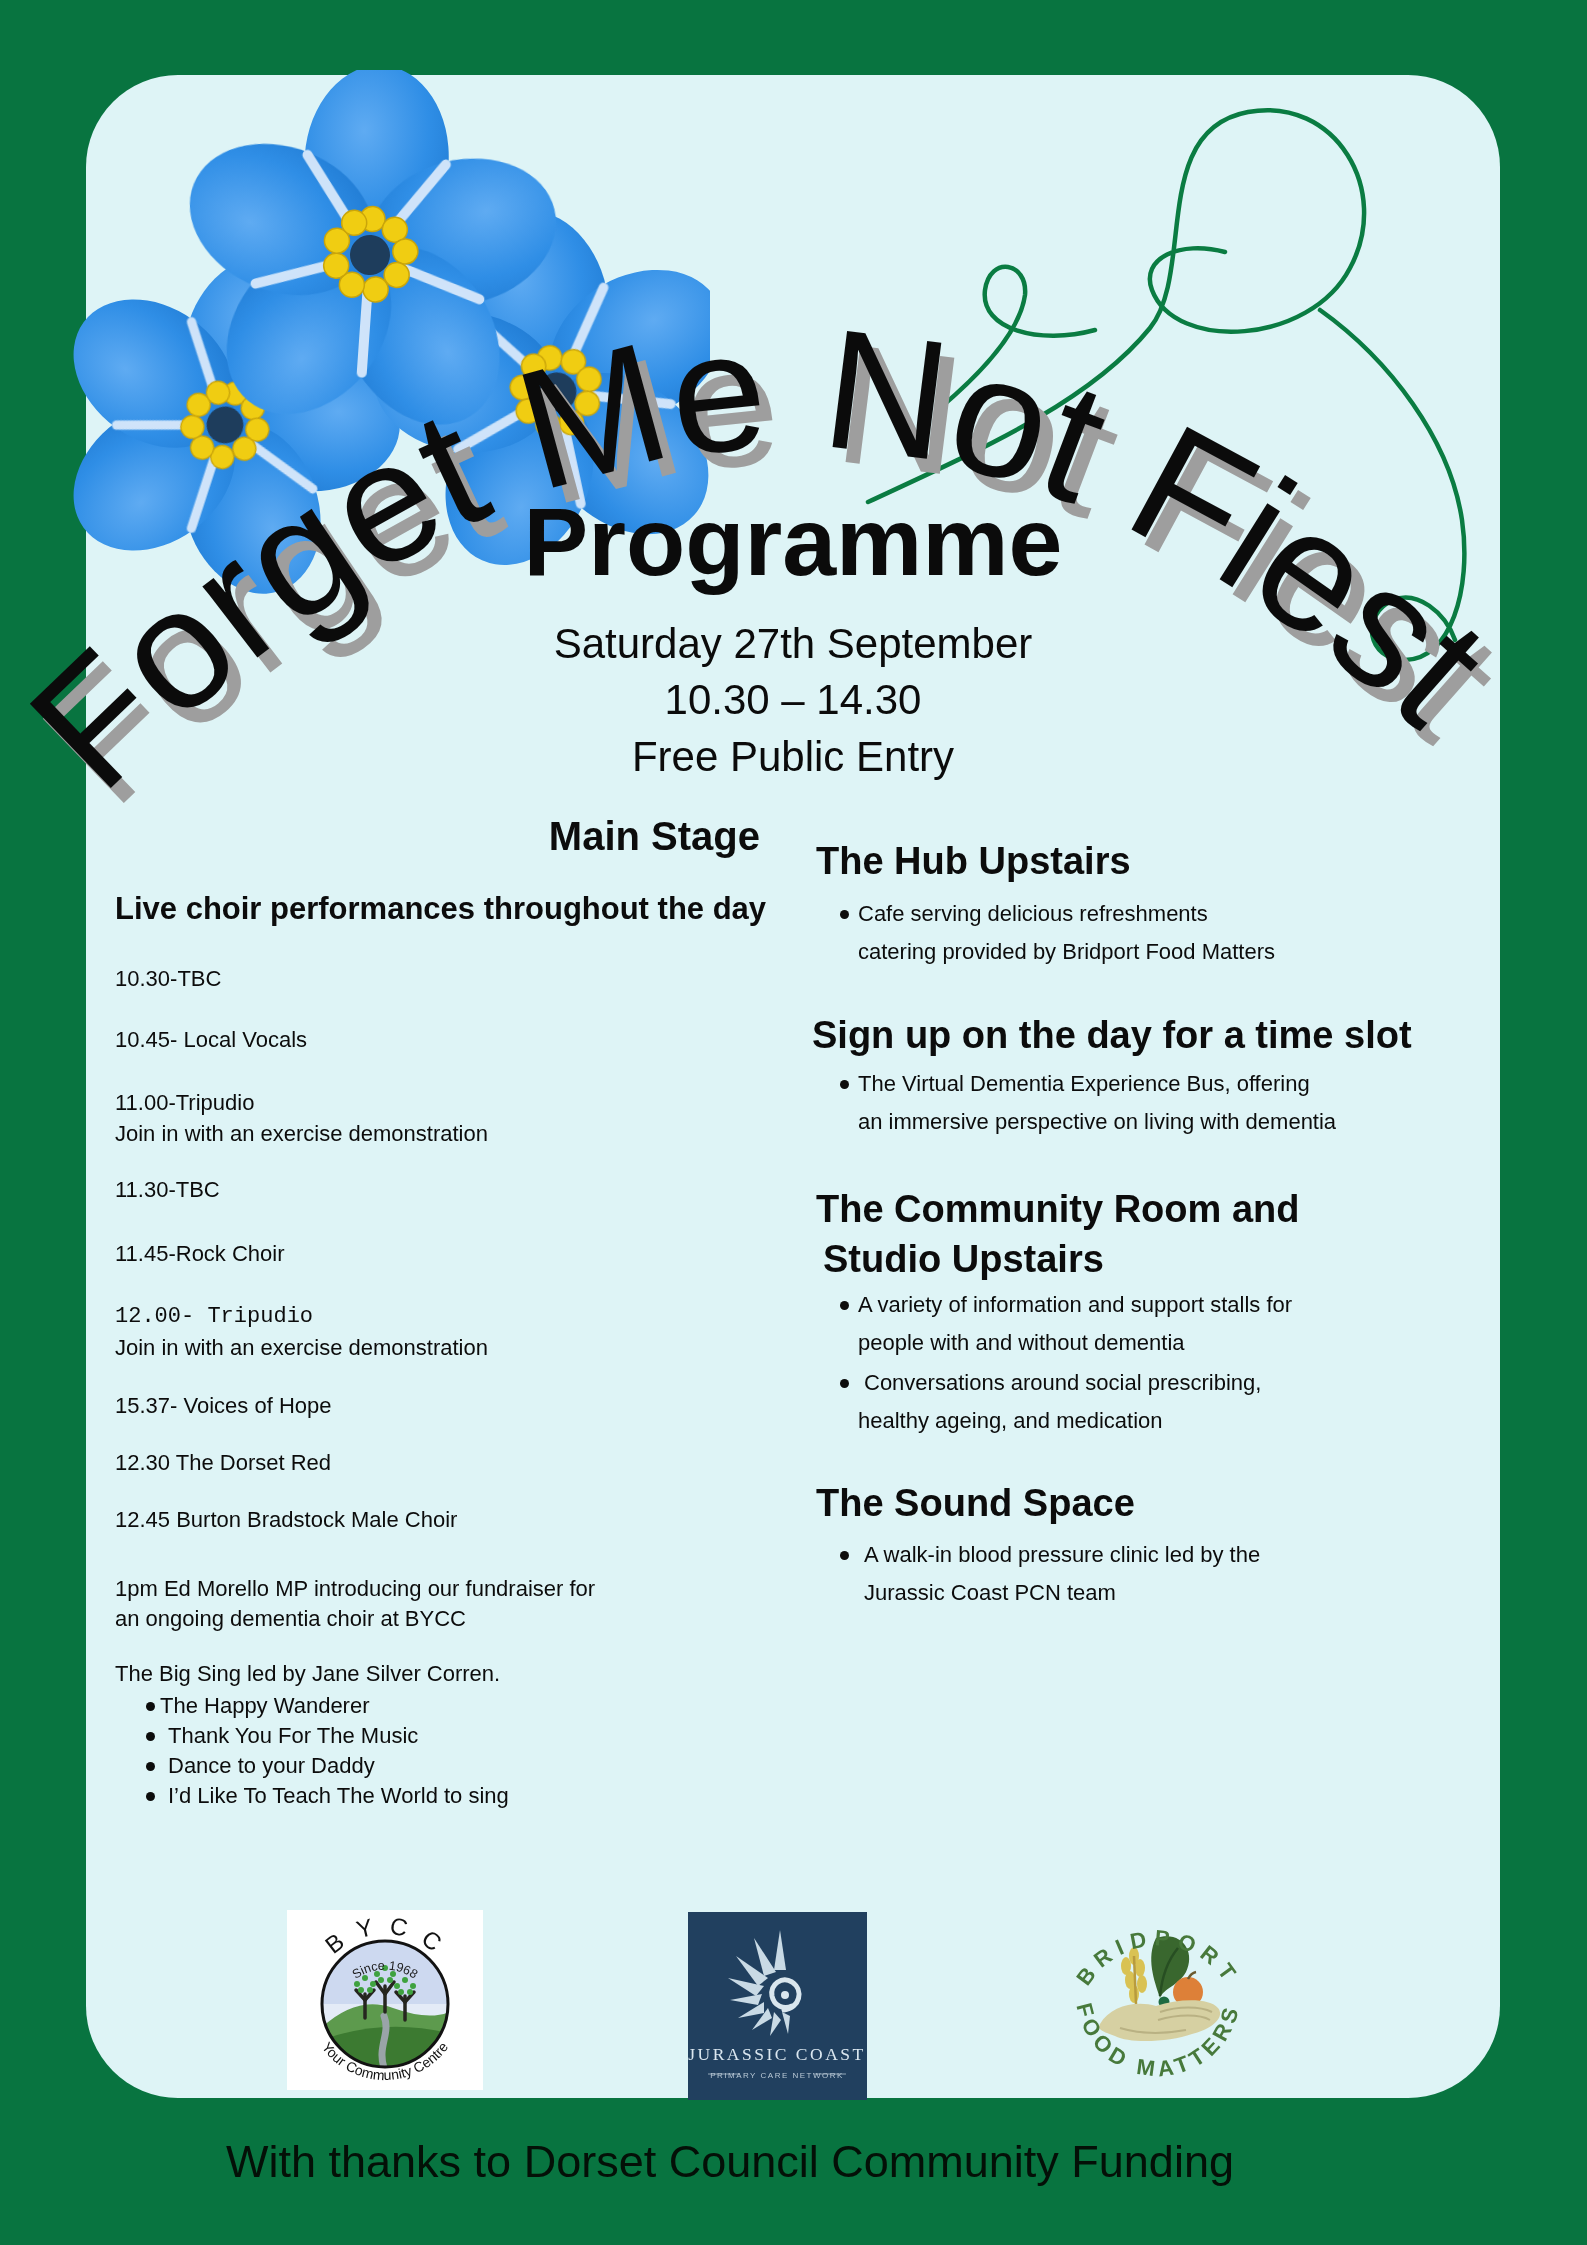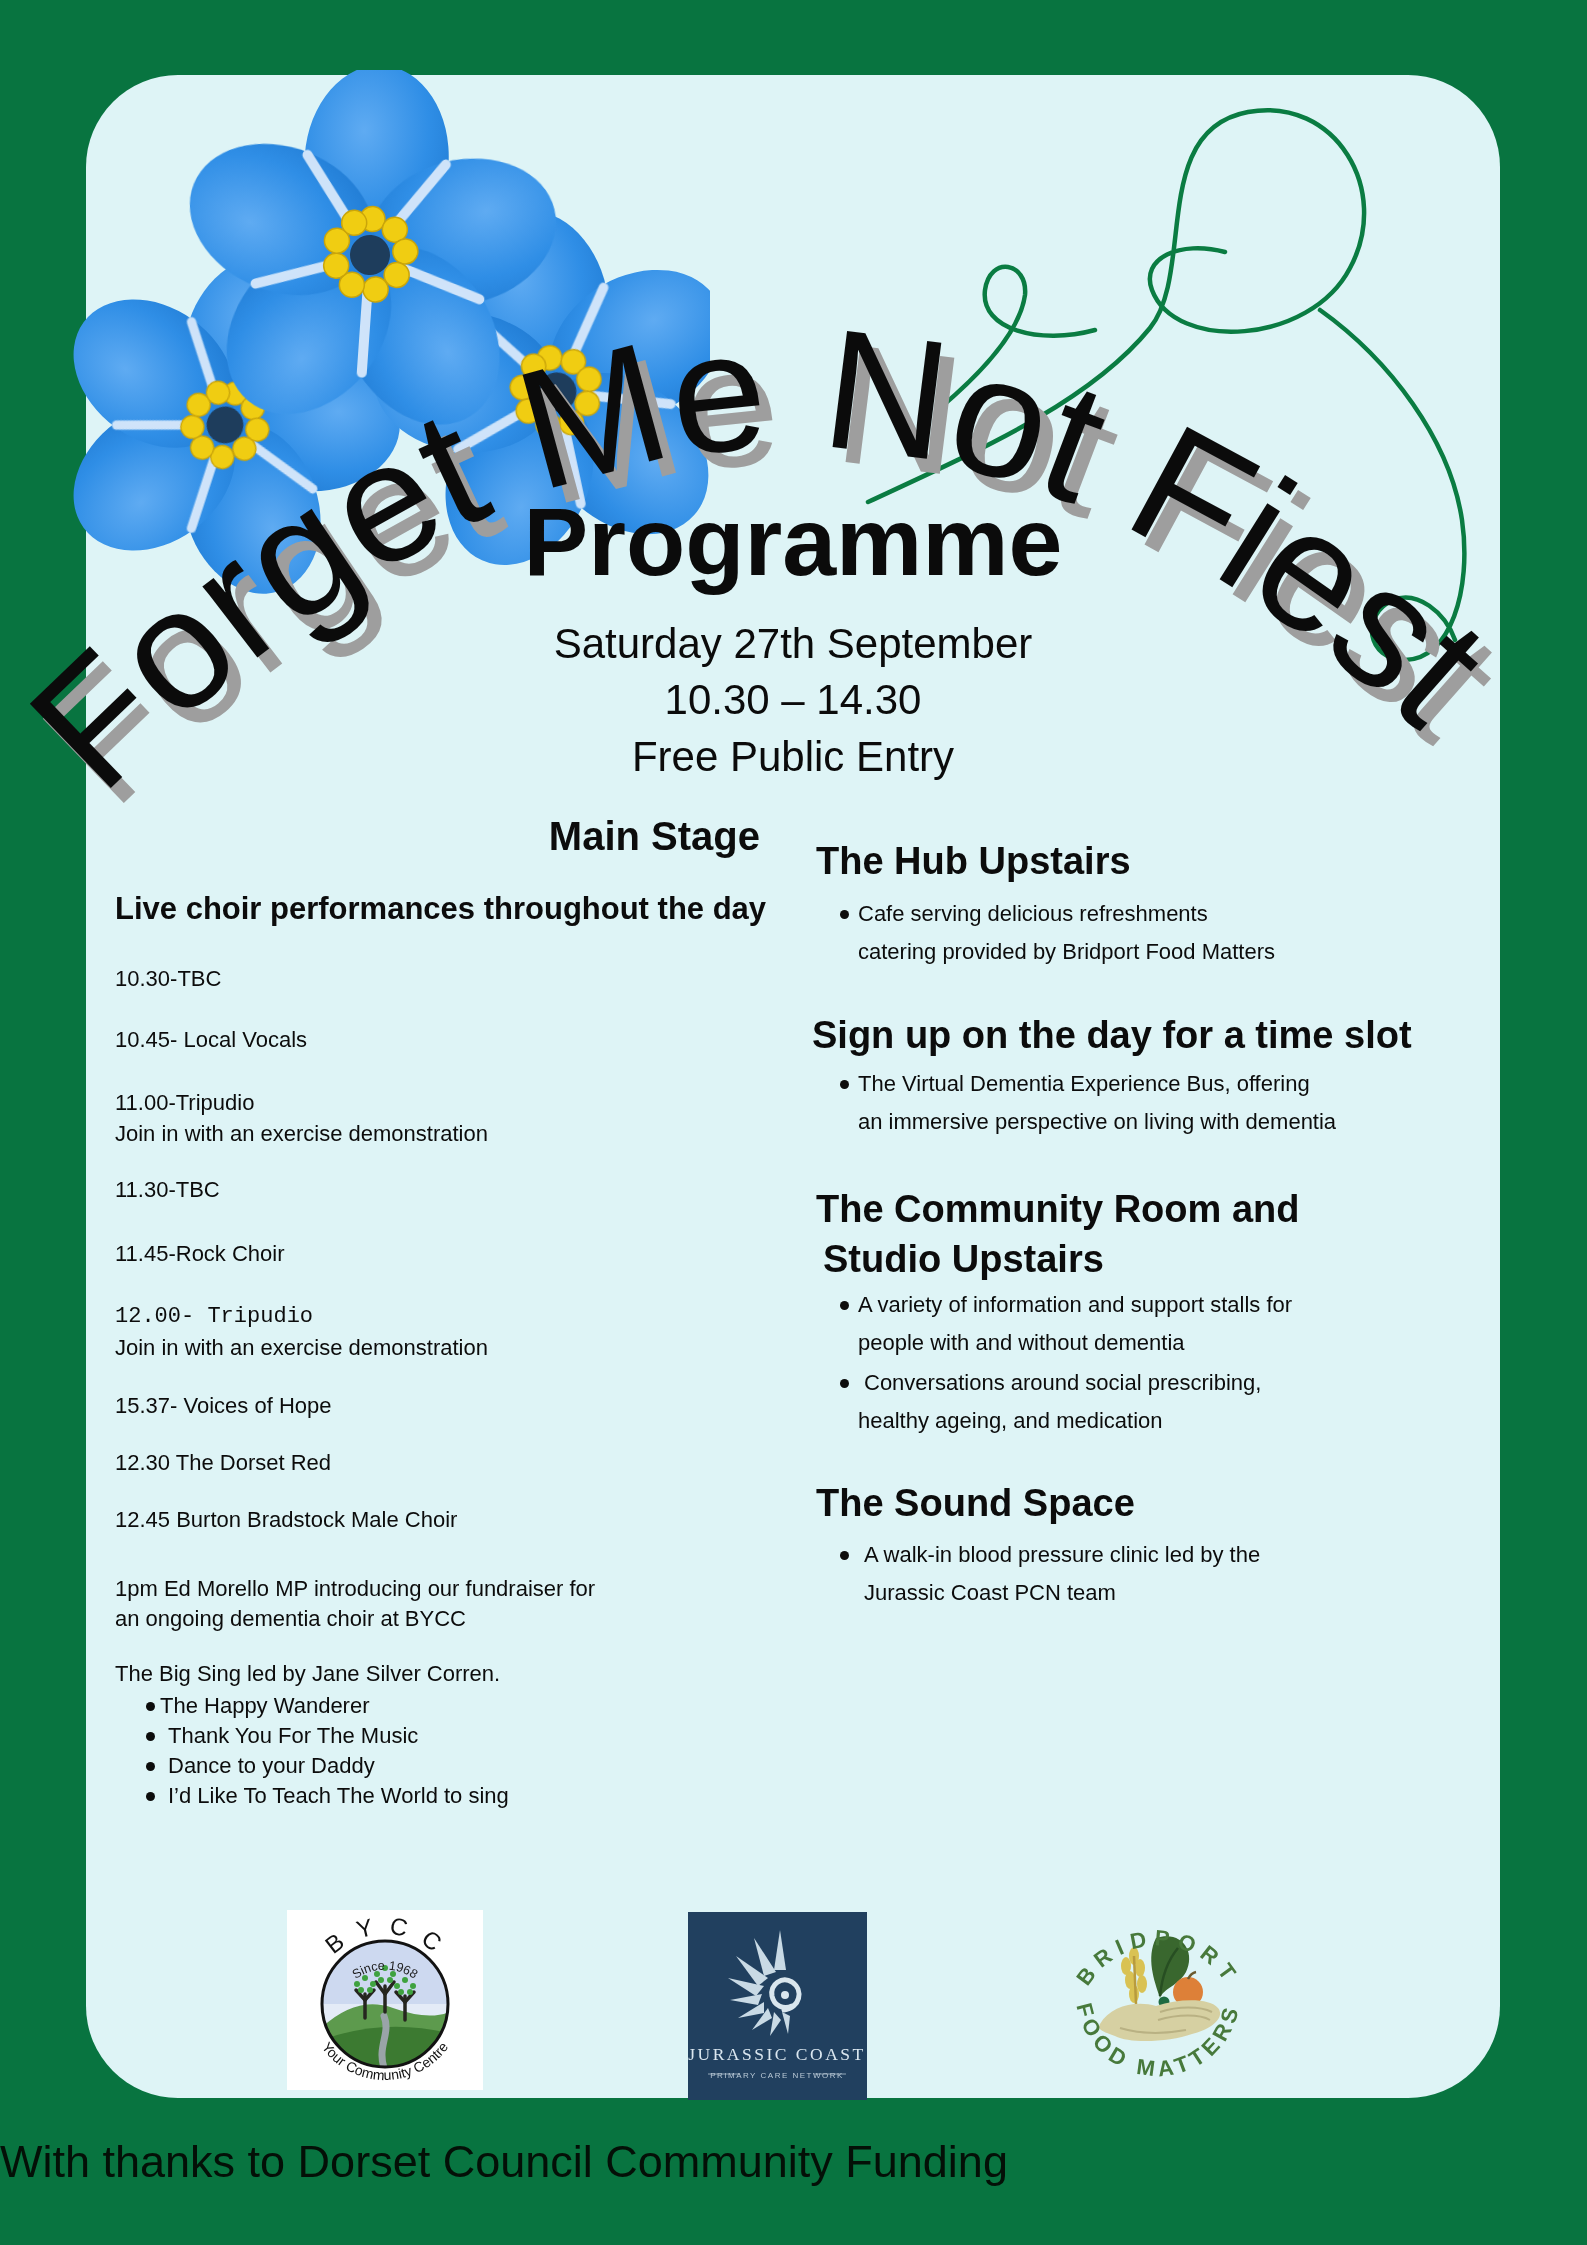--- a/index.html
+++ b/index.html
@@ -15,21 +15,21 @@
   }
   .abs{position:absolute;}
   .t{position:absolute;color:#0c0c0c;font-size:22px;line-height:34px;white-space:nowrap;}
   .bold{font-weight:bold;}
   .ctrL{left:115px;width:645px;text-align:center;}
   .hd{font-weight:bold;font-size:38px;line-height:42px;}
   .dot{position:absolute;width:9px;height:9px;border-radius:50%;background:#0c0c0c;}
   .hdr{position:absolute;left:86px;width:1414px;text-align:center;color:#0b0b0b;}
   #programme{top:492px;font-size:97px;font-weight:bold;line-height:100px;}
   .dateline{font-size:42px;line-height:46px;}
-  #footer{position:absolute;left:0;top:2136px;width:1460px;
+  #footer{position:absolute;left:0;top:2136px;width:1460px;text-align:center;
     color:#041007;font-size:45px;}
   svg text{font-family:"Liberation Sans",sans-serif;}
   svg .serif{font-family:"Liberation Serif",serif;}
 </style>
 </head>
 <body>
 
 <div class="panel"></div>
 
 <svg class="abs" style="left:850px;top:60px;" width="700" height="650" viewBox="0 0 700 650">

